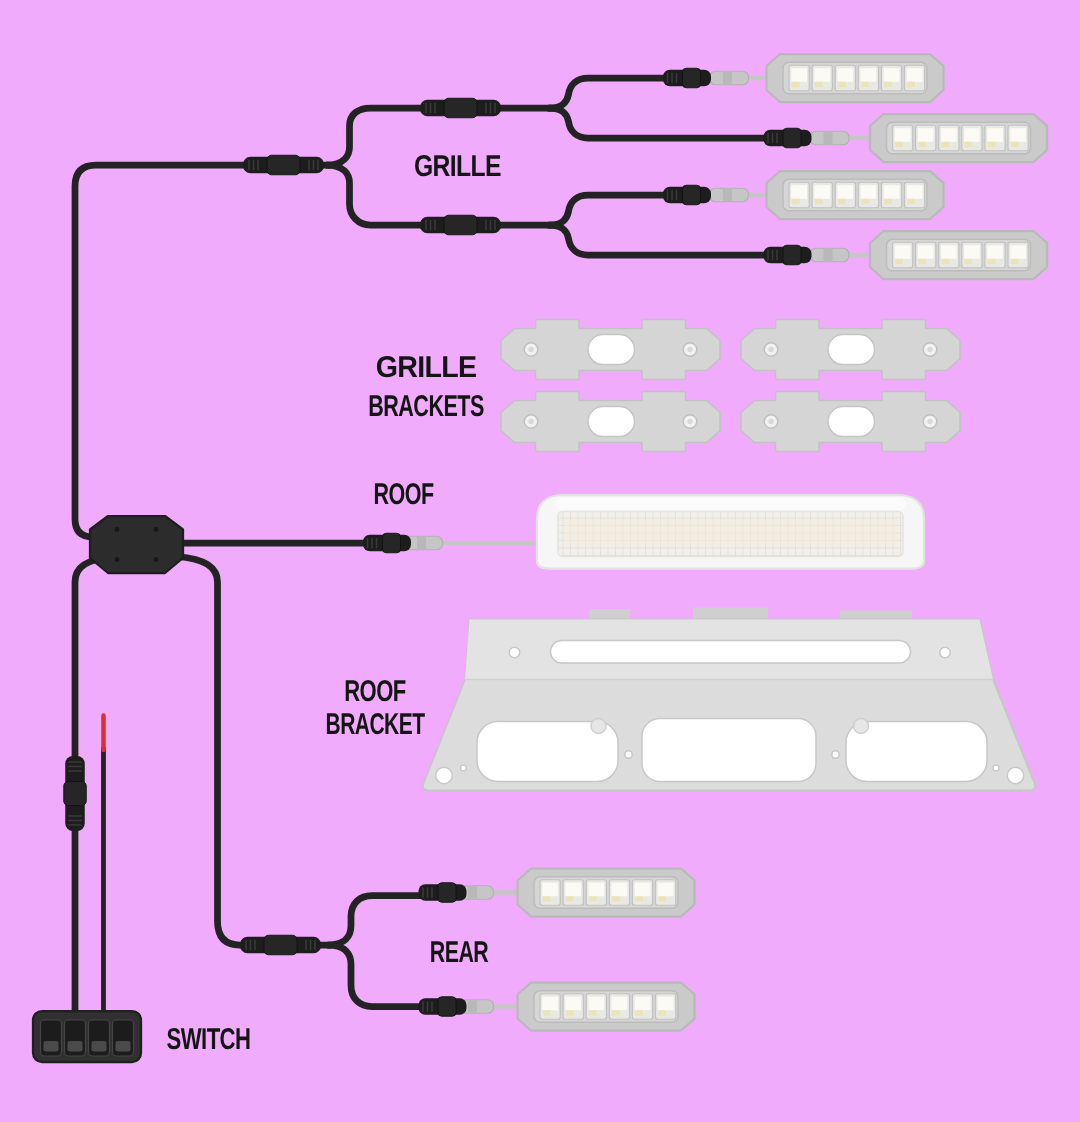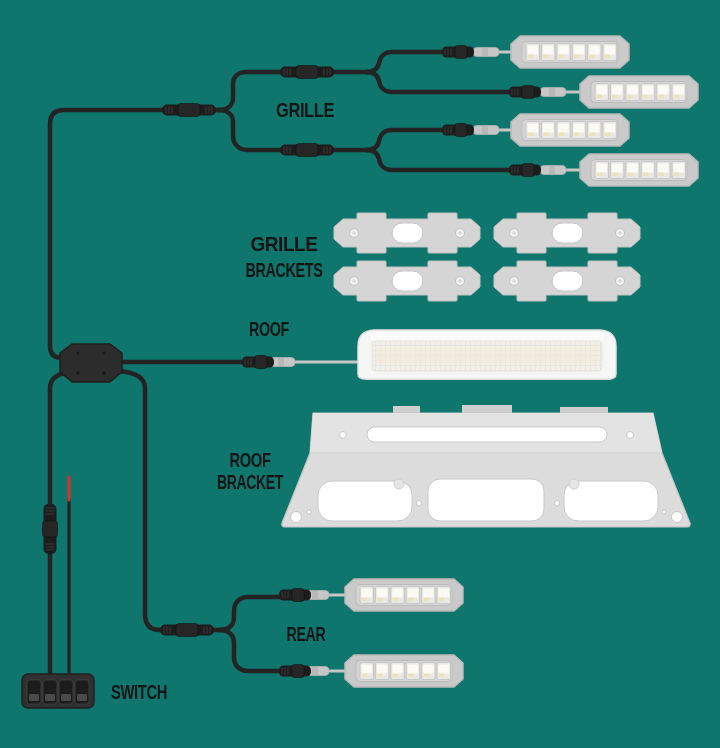--- a/index.html
+++ b/index.html
@@ -1,17 +1,17 @@
 <!DOCTYPE html>
 <html><head>
 <meta charset="utf-8">
 <style>
   html,body{margin:0;padding:0;background:#ffffff;}
   .stage{
-    width:720px;height:748px;position:relative;background:#0f766e;overflow:hidden;
+    width:720px;height:748px;position:relative;background:#f0abfc;overflow:hidden;
     font-family:"Liberation Sans", sans-serif;
   }
   svg text{
     font-family:"Liberation Sans", sans-serif;
     font-weight:bold;
     fill:#151515;
     letter-spacing:-0.5px;
   }
   .wire{stroke:#232323;stroke-width:4.5;fill:none;stroke-linecap:round;stroke-linejoin:round;}
   .wire-thin{stroke:#232323;stroke-width:3.2;fill:none;stroke-linecap:round;}

